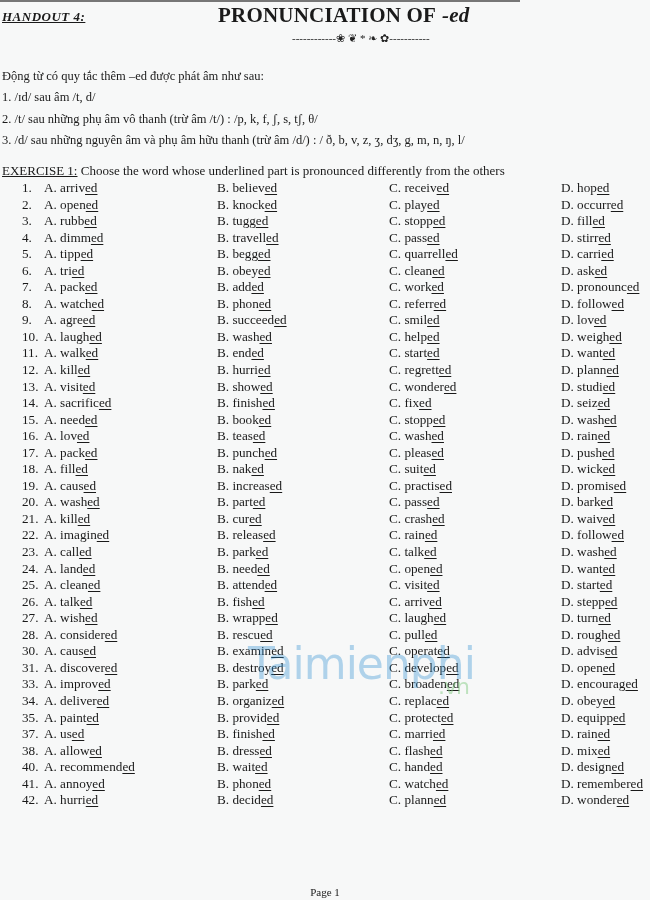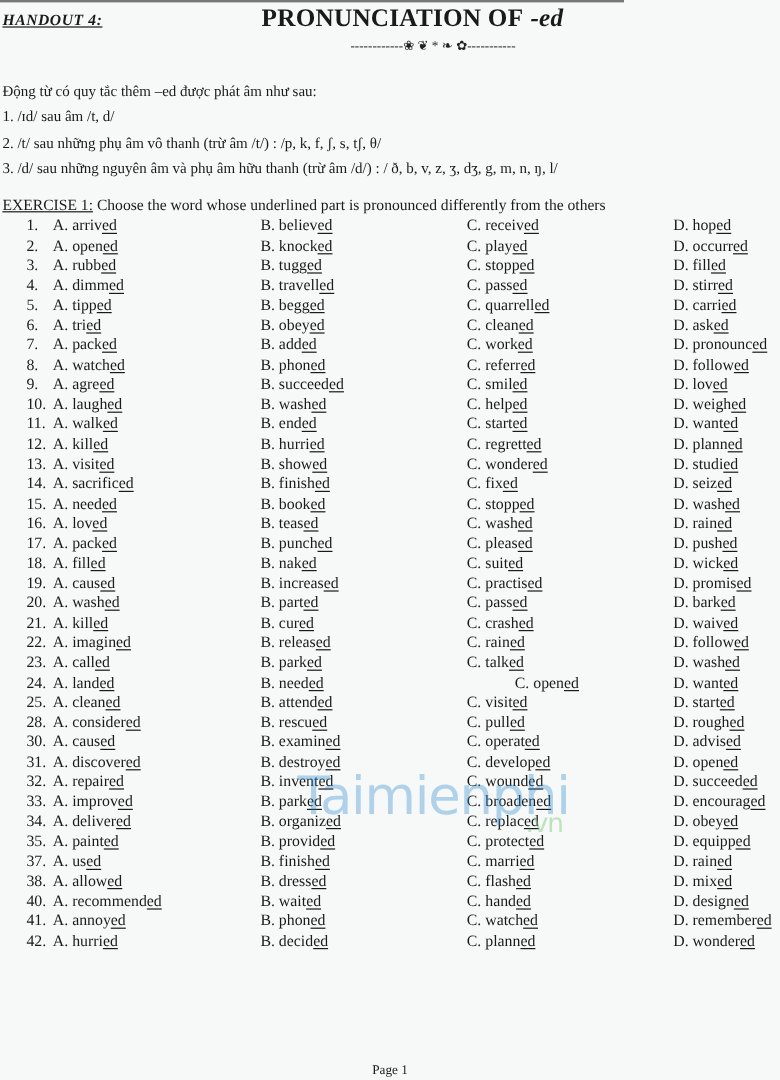--- a/index.html
+++ b/index.html
@@ -228,31 +228,45 @@
       <span class="c-num">23.</span>
       <span class="c-a"><span style="position: static;">A. call</span><span class="u" style="position: static;">ed</span></span>
       <span class="c-b"><span style="position: static;">B. park</span><span class="u" style="position: static;">ed</span></span>
       <span class="c-c"><span style="position: static;">C. talk</span><span class="u" style="position: static;">ed</span></span>
       <span class="c-d"><span style="position: static;">D. wash</span><span class="u" style="position: static;">ed</span></span>
     </div>
     <div class="row">
       <span class="c-num">24.</span>
       <span class="c-a"><span style="position: static;">A. land</span><span class="u" style="position: static;">ed</span></span>
       <span class="c-b"><span style="position: static;">B. need</span><span class="u" style="position: static;">ed</span></span>
-      <span class="c-c"><span style="position: static; margin-left: 40px;">C. open</span><span class="u" style="position: static;">ed</span></span>
+      <span class="c-c"><span style="position: static;">C. open</span><span class="u" style="position: static;">ed</span></span>
       <span class="c-d"><span style="position: static;">D. want</span><span class="u" style="position: static;">ed</span></span>
     </div>
     <div class="row">
       <span class="c-num">25.</span>
       <span class="c-a"><span style="position: static;">A. clean</span><span class="u" style="position: static;">ed</span></span>
       <span class="c-b"><span style="position: static;">B. attend</span><span class="u" style="position: static;">ed</span></span>
       <span class="c-c"><span style="position: static;">C. visit</span><span class="u" style="position: static;">ed</span></span>
       <span class="c-d"><span style="position: static;">D. start</span><span class="u" style="position: static;">ed</span></span>
     </div>
     <div class="row">
+      <span class="c-num">26.</span>
+      <span class="c-a"><span style="position: static;">A. talk</span><span class="u" style="position: static;">ed</span></span>
+      <span class="c-b"><span style="position: static;">B. fish</span><span class="u" style="position: static;">ed</span></span>
+      <span class="c-c"><span style="position: static;">C. arriv</span><span class="u" style="position: static;">ed</span></span>
+      <span class="c-d"><span style="position: static;">D. stepp</span><span class="u" style="position: static;">ed</span></span>
+    </div>
+    <div class="row">
+      <span class="c-num">27.</span>
+      <span class="c-a"><span style="position: static;">A. wish</span><span class="u" style="position: static;">ed</span></span>
+      <span class="c-b"><span style="position: static;">B. wrapp</span><span class="u" style="position: static;">ed</span></span>
+      <span class="c-c"><span style="position: static;">C. laugh</span><span class="u" style="position: static;">ed</span></span>
+      <span class="c-d"><span style="position: static;">D. turn</span><span class="u" style="position: static;">ed</span></span>
+    </div>
+    <div class="row">
       <span class="c-num">28.</span>
       <span class="c-a"><span style="position: static;">A. consider</span><span class="u" style="position: static;">ed</span></span>
       <span class="c-b"><span style="position: static;">B. rescu</span><span class="u" style="position: static;">ed</span></span>
       <span class="c-c"><span style="position: static;">C. pull</span><span class="u" style="position: static;">ed</span></span>
       <span class="c-d"><span style="position: static;">D. rough</span><span class="u" style="position: static;">ed</span></span>
     </div>
     <div class="row">
       <span class="c-num">30.</span>
       <span class="c-a"><span style="position: static;">A. caus</span><span class="u" style="position: static;">ed</span></span>
       <span class="c-b"><span style="position: static;">B. examin</span><span class="u" style="position: static;">ed</span></span>
@@ -260,27 +274,20 @@
       <span class="c-d"><span style="position: static;">D. advis</span><span class="u" style="position: static;">ed</span></span>
     </div>
     <div class="row">
       <span class="c-num">31.</span>
       <span class="c-a"><span style="position: static;">A. discover</span><span class="u" style="position: static;">ed</span></span>
       <span class="c-b"><span style="position: static;">B. destroy</span><span class="u" style="position: static;">ed</span></span>
       <span class="c-c"><span style="position: static;">C. develop</span><span class="u" style="position: static;">ed</span></span>
       <span class="c-d"><span style="position: static;">D. open</span><span class="u" style="position: static;">ed</span></span>
     </div>
     <div class="row">
-      <span class="c-num">32.</span>
-      <span class="c-a"><span style="position: static;">A. repair</span><span class="u" style="position: static;">ed</span></span>
-      <span class="c-b"><span style="position: static;">B. invent</span><span class="u" style="position: static;">ed</span></span>
-      <span class="c-c"><span style="position: static;">C. wound</span><span class="u" style="position: static;">ed</span></span>
-      <span class="c-d"><span style="position: static;">D. succeed</span><span class="u" style="position: static;">ed</span></span>
-    </div>
-    <div class="row">
       <span class="c-num">33.</span>
       <span class="c-a"><span style="position: static;">A. improv</span><span class="u" style="position: static;">ed</span></span>
       <span class="c-b"><span style="position: static;">B. park</span><span class="u" style="position: static;">ed</span></span>
       <span class="c-c"><span style="position: static;">C. broaden</span><span class="u" style="position: static;">ed</span></span>
       <span class="c-d"><span style="position: static;">D. encourag</span><span class="u" style="position: static;">ed</span></span>
     </div>
     <div class="row">
       <span class="c-num">34.</span>
       <span class="c-a"><span style="position: static;">A. deliver</span><span class="u" style="position: static;">ed</span></span>
       <span class="c-b"><span style="position: static;">B. organiz</span><span class="u" style="position: static;">ed</span></span>

